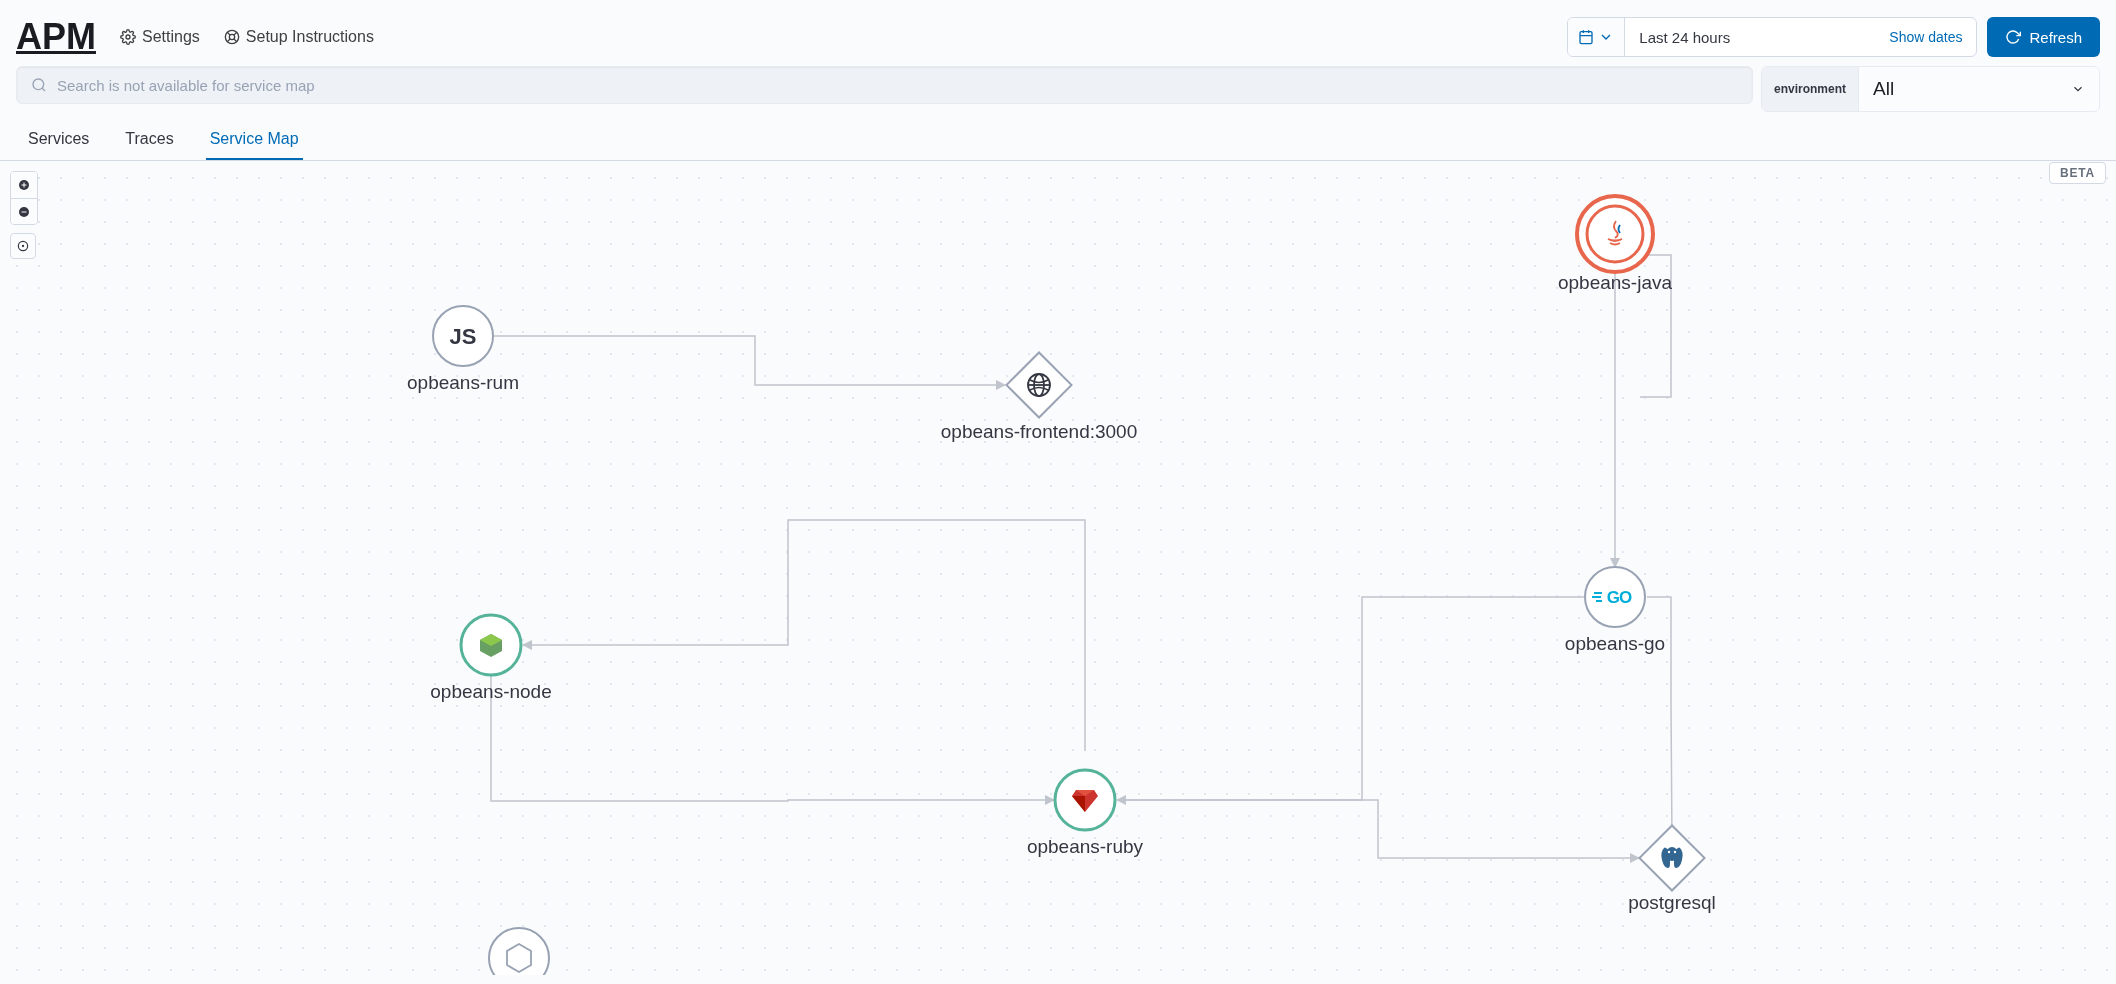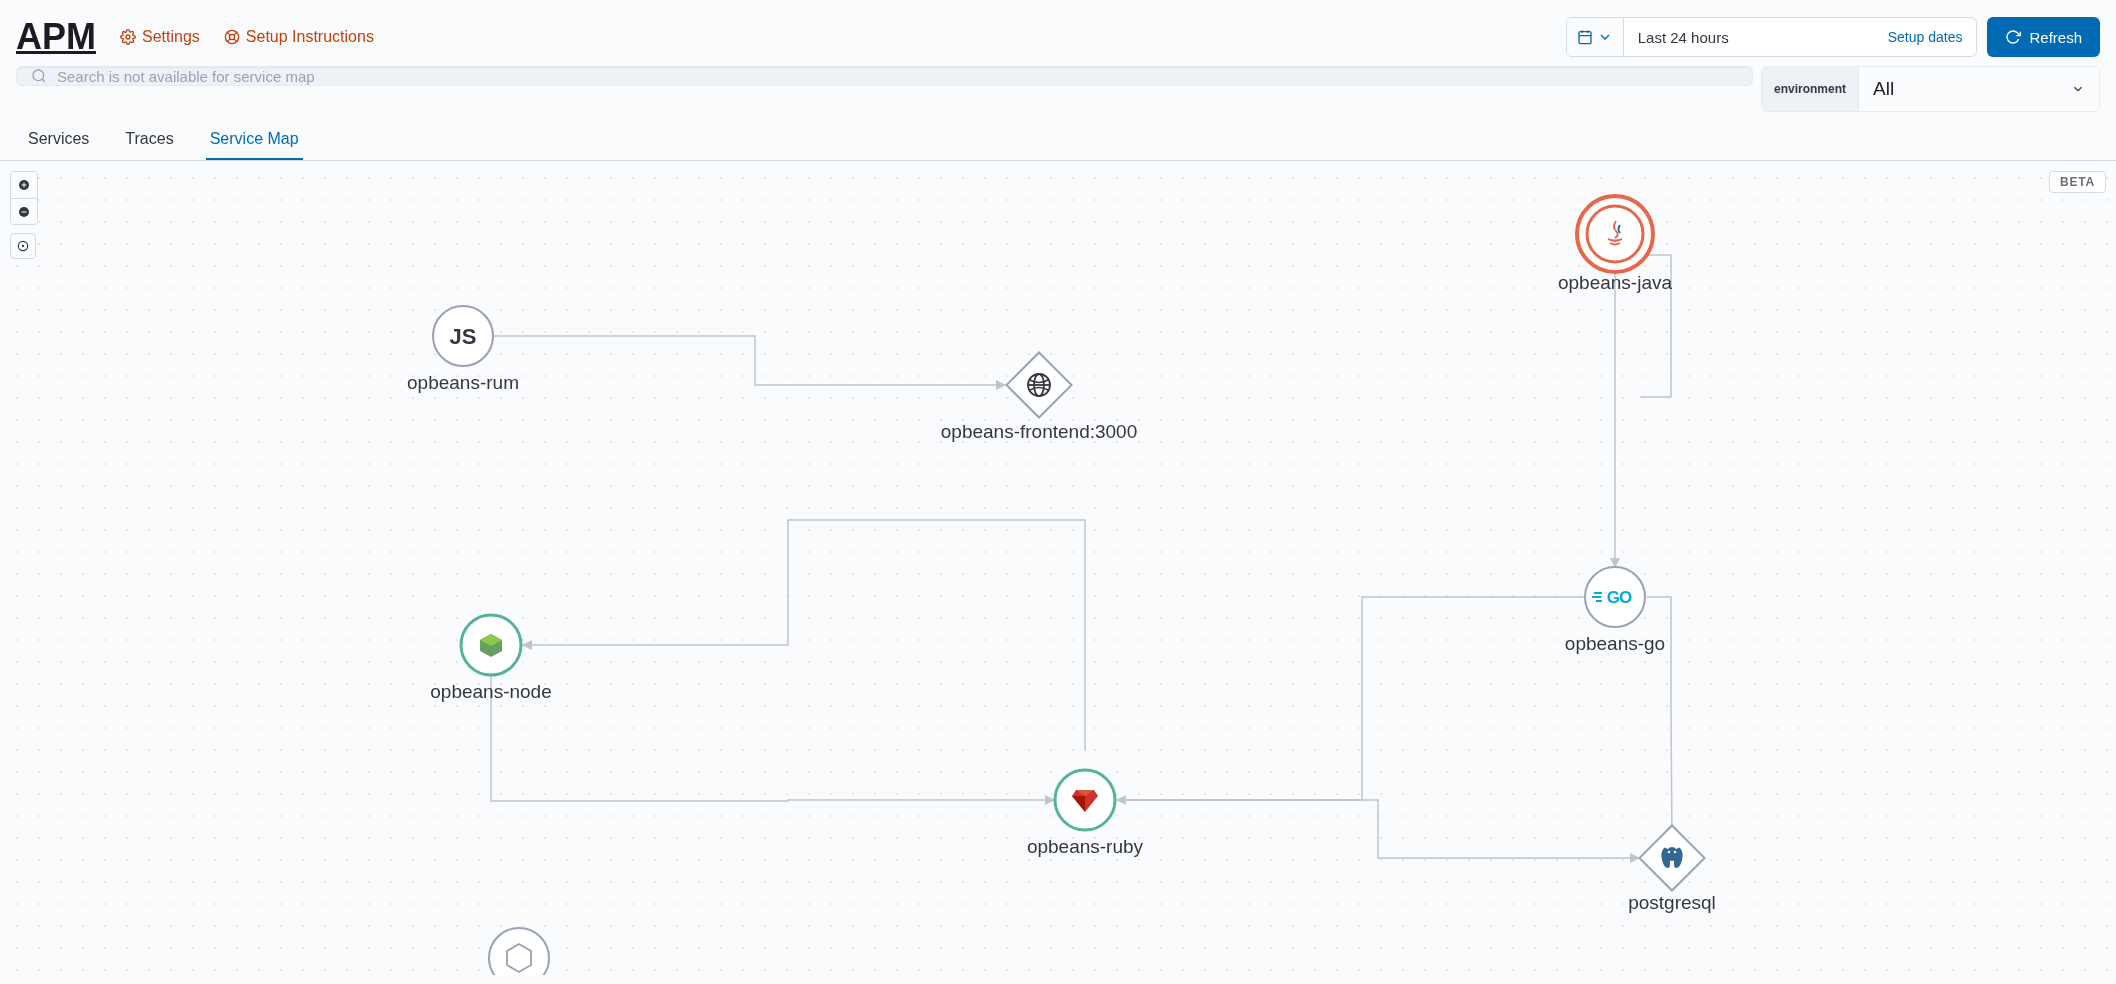--- a/index.html
+++ b/index.html
@@ -25,21 +25,21 @@
     .app-title {
       font-size: 36px;
       font-weight: 600;
       color: #1a1c21;
       text-decoration: underline;
     }
     .header-link {
       display: inline-flex;
       align-items: center;
       gap: 6px;
-      color: #c2410c;
+      color: #404040;
       font-size: 16px;
       text-decoration: none;
       cursor: pointer;
     }
     .header-link svg { width: 16px; height: 16px; }
     .header-right {
       display: flex;
       align-items: center;
       gap: 10px;
       margin-left: 28px;
@@ -99,21 +99,21 @@
     }
     .search-box {
       flex: 1;
       display: flex;
       align-items: center;
       gap: 10px;
       background: #eef2f7;
       border: 1px solid #e6ebf2;
       border-radius: 6px;
       padding: 0 14px;
-      height: 20px;
+      height: 38px;
       box-shadow: inset 0 1px 2px rgba(0,0,0,0.05);
     }
     .search-box svg { width: 16px; height: 16px; color: #98a2b3; }
     .search-placeholder { color: #98a2b3; font-size: 15px; }
     .env-group {
       display: flex;
       border: 1px solid #e6ebf2;
       border-radius: 6px;
       overflow: hidden;
       height: 46px;
@@ -194,21 +194,21 @@
     .fit-btn {
       width: 26px; height: 26px;
       display: flex; align-items: center; justify-content: center;
       background: #fbfcfd;
       border: 1px solid #d3dae6;
       border-radius: 4px;
       cursor: pointer;
     }
     .beta-badge {
       position: absolute;
-      top: 10px; right: 10px;
+      top: 1px; right: 10px;
       background: #fff;
       border: 1px solid #d3dae6;
       border-radius: 4px;
       padding: 3px 10px;
       font-size: 12px;
       font-weight: 700;
       letter-spacing: 0.8px;
       color: #69707d;
     }
     .map-svg {
@@ -262,21 +262,21 @@
             <rect x="3" y="4" width="18" height="18" rx="2"></rect>
             <line x1="16" y1="2" x2="16" y2="6"></line>
             <line x1="8" y1="2" x2="8" y2="6"></line>
             <line x1="3" y1="10" x2="21" y2="10"></line>
           </svg>
         <svg viewBox="0 0 24 24" fill="none" stroke="currentColor" stroke-width="2">
             <polyline points="6 9 12 15 18 9"></polyline>
           </svg>
       </div>
       <div class="datepicker-text">Last 24 hours</div>
-      <div class="show-dates">Setup dates</div>
+      <div class="show-dates">Show dates</div>
     </div>
     <button class="refresh-btn">
       <svg viewBox="0 0 24 24" fill="none" stroke="currentColor" stroke-width="2">
           <polyline points="23 4 23 10 17 10"></polyline>
           <path d="M20.49 15a9 9 0 1 1-2.12-9.36L23 10"></path>
         </svg>
       <span>Refresh</span>
     </button>
   </div>
 </div>

